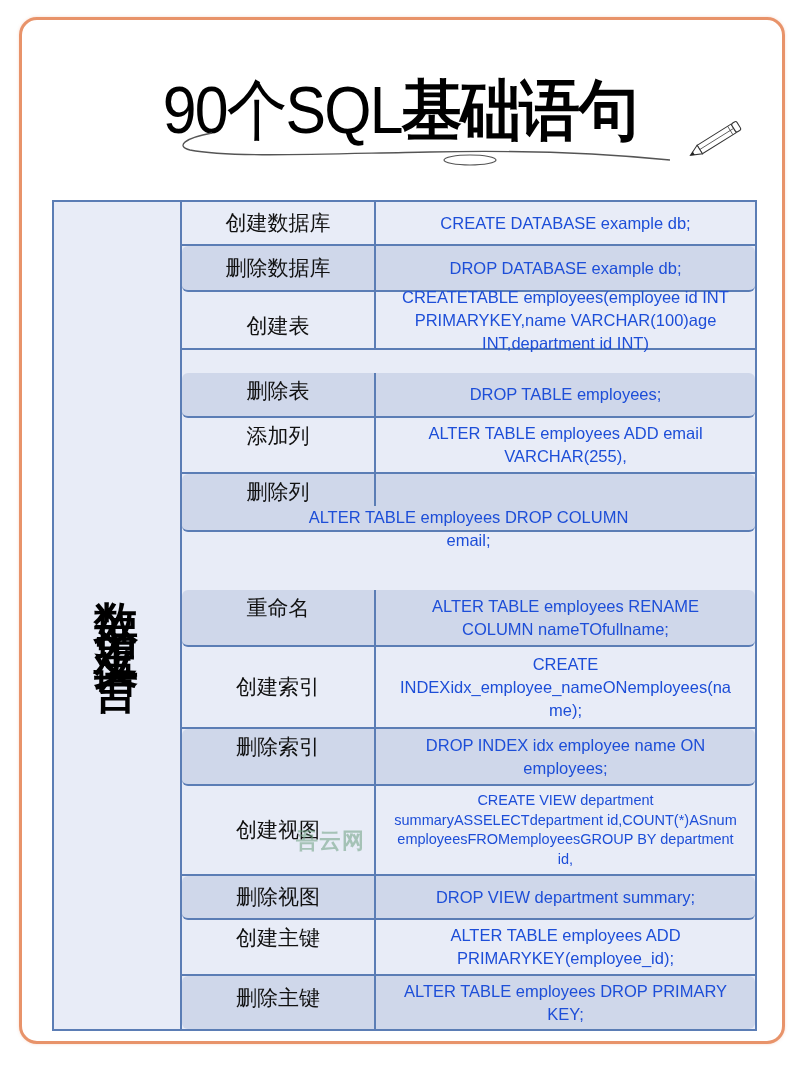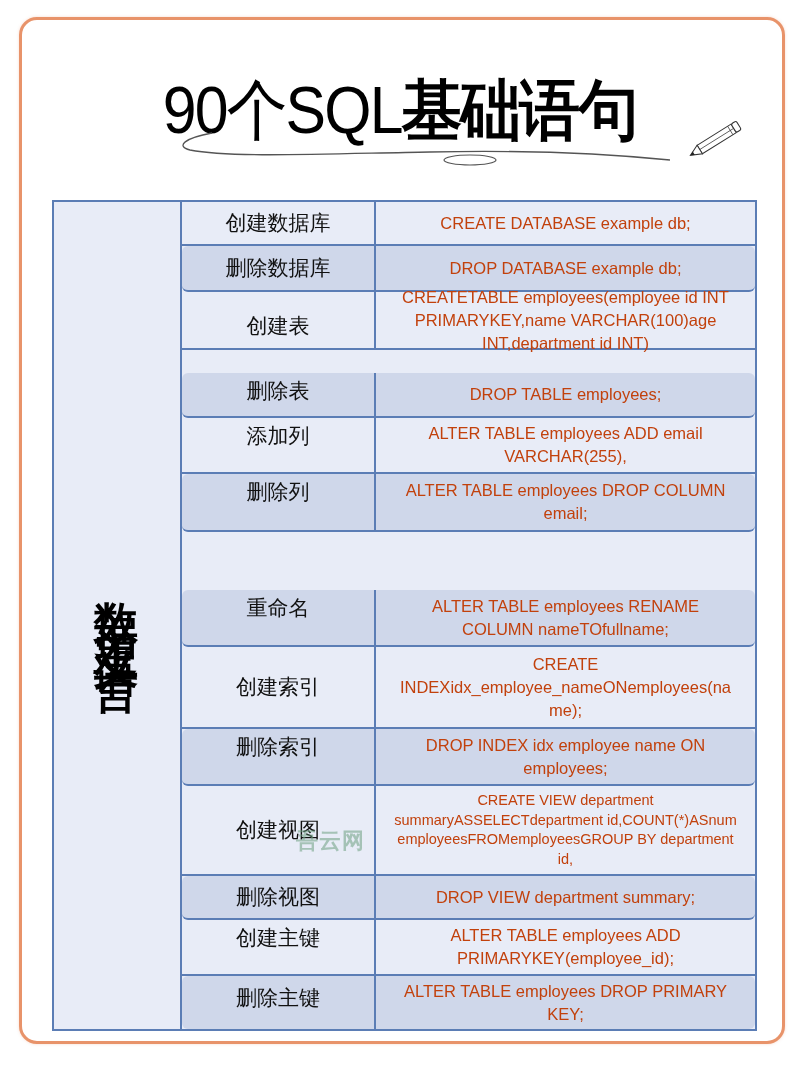--- a/index.html
+++ b/index.html
@@ -48,21 +48,21 @@
     .op {
       width: 194px; border-right: 2px solid #5b7db5; box-sizing: border-box;
       display: flex; justify-content: center; padding-top: 4px;
       font-size: 21px; color: #111; font-family: "DejaVu Sans", sans-serif;
     }
     .op.center { align-items: center; padding-top: 0; }
     .sql {
       flex: 1; display: flex; align-items: center; justify-content: center;
       text-align: center; padding: 0 0;
       font-family: "Liberation Sans", sans-serif; font-size: 16.5px; line-height: 23px;
-      color: #c2410c;
+      color: #1d4ed8;
     }
     .sql.small { font-size: 14.5px; line-height: 19.5px; }
     .sql span { display: block; }
     .watermark {
       position: absolute; left: 296px; top: 826px;
       font-size: 22px; font-weight: bold; color: rgba(110,160,130,0.55);
       font-family: "DejaVu Sans", sans-serif; letter-spacing: 1px;
       pointer-events: none;
     }
   </style>
@@ -126,21 +126,21 @@
   </div>
   <div class="row light" style="top:216px;height:56px;">
     <div class="op">添加列</div>
     <div class="sql">
       <div>
           <span>ALTER TABLE employees ADD email</span>
           <span>VARCHAR(255),</span>
         </div>
     </div>
   </div>
-  <div class="row dark" style="top:272px;height:58px;">
+  <div class="row dark" style="top:272px;height:58px;flex-direction:column;">
     <div class="op">删除列</div>
     <div class="sql">
       <div>
           <span>ALTER TABLE employees DROP COLUMN</span>
           <span>email;</span>
         </div>
     </div>
   </div>
   <div class="row dark" style="top:388px;height:57px;">
     <div class="op">重命名</div>

